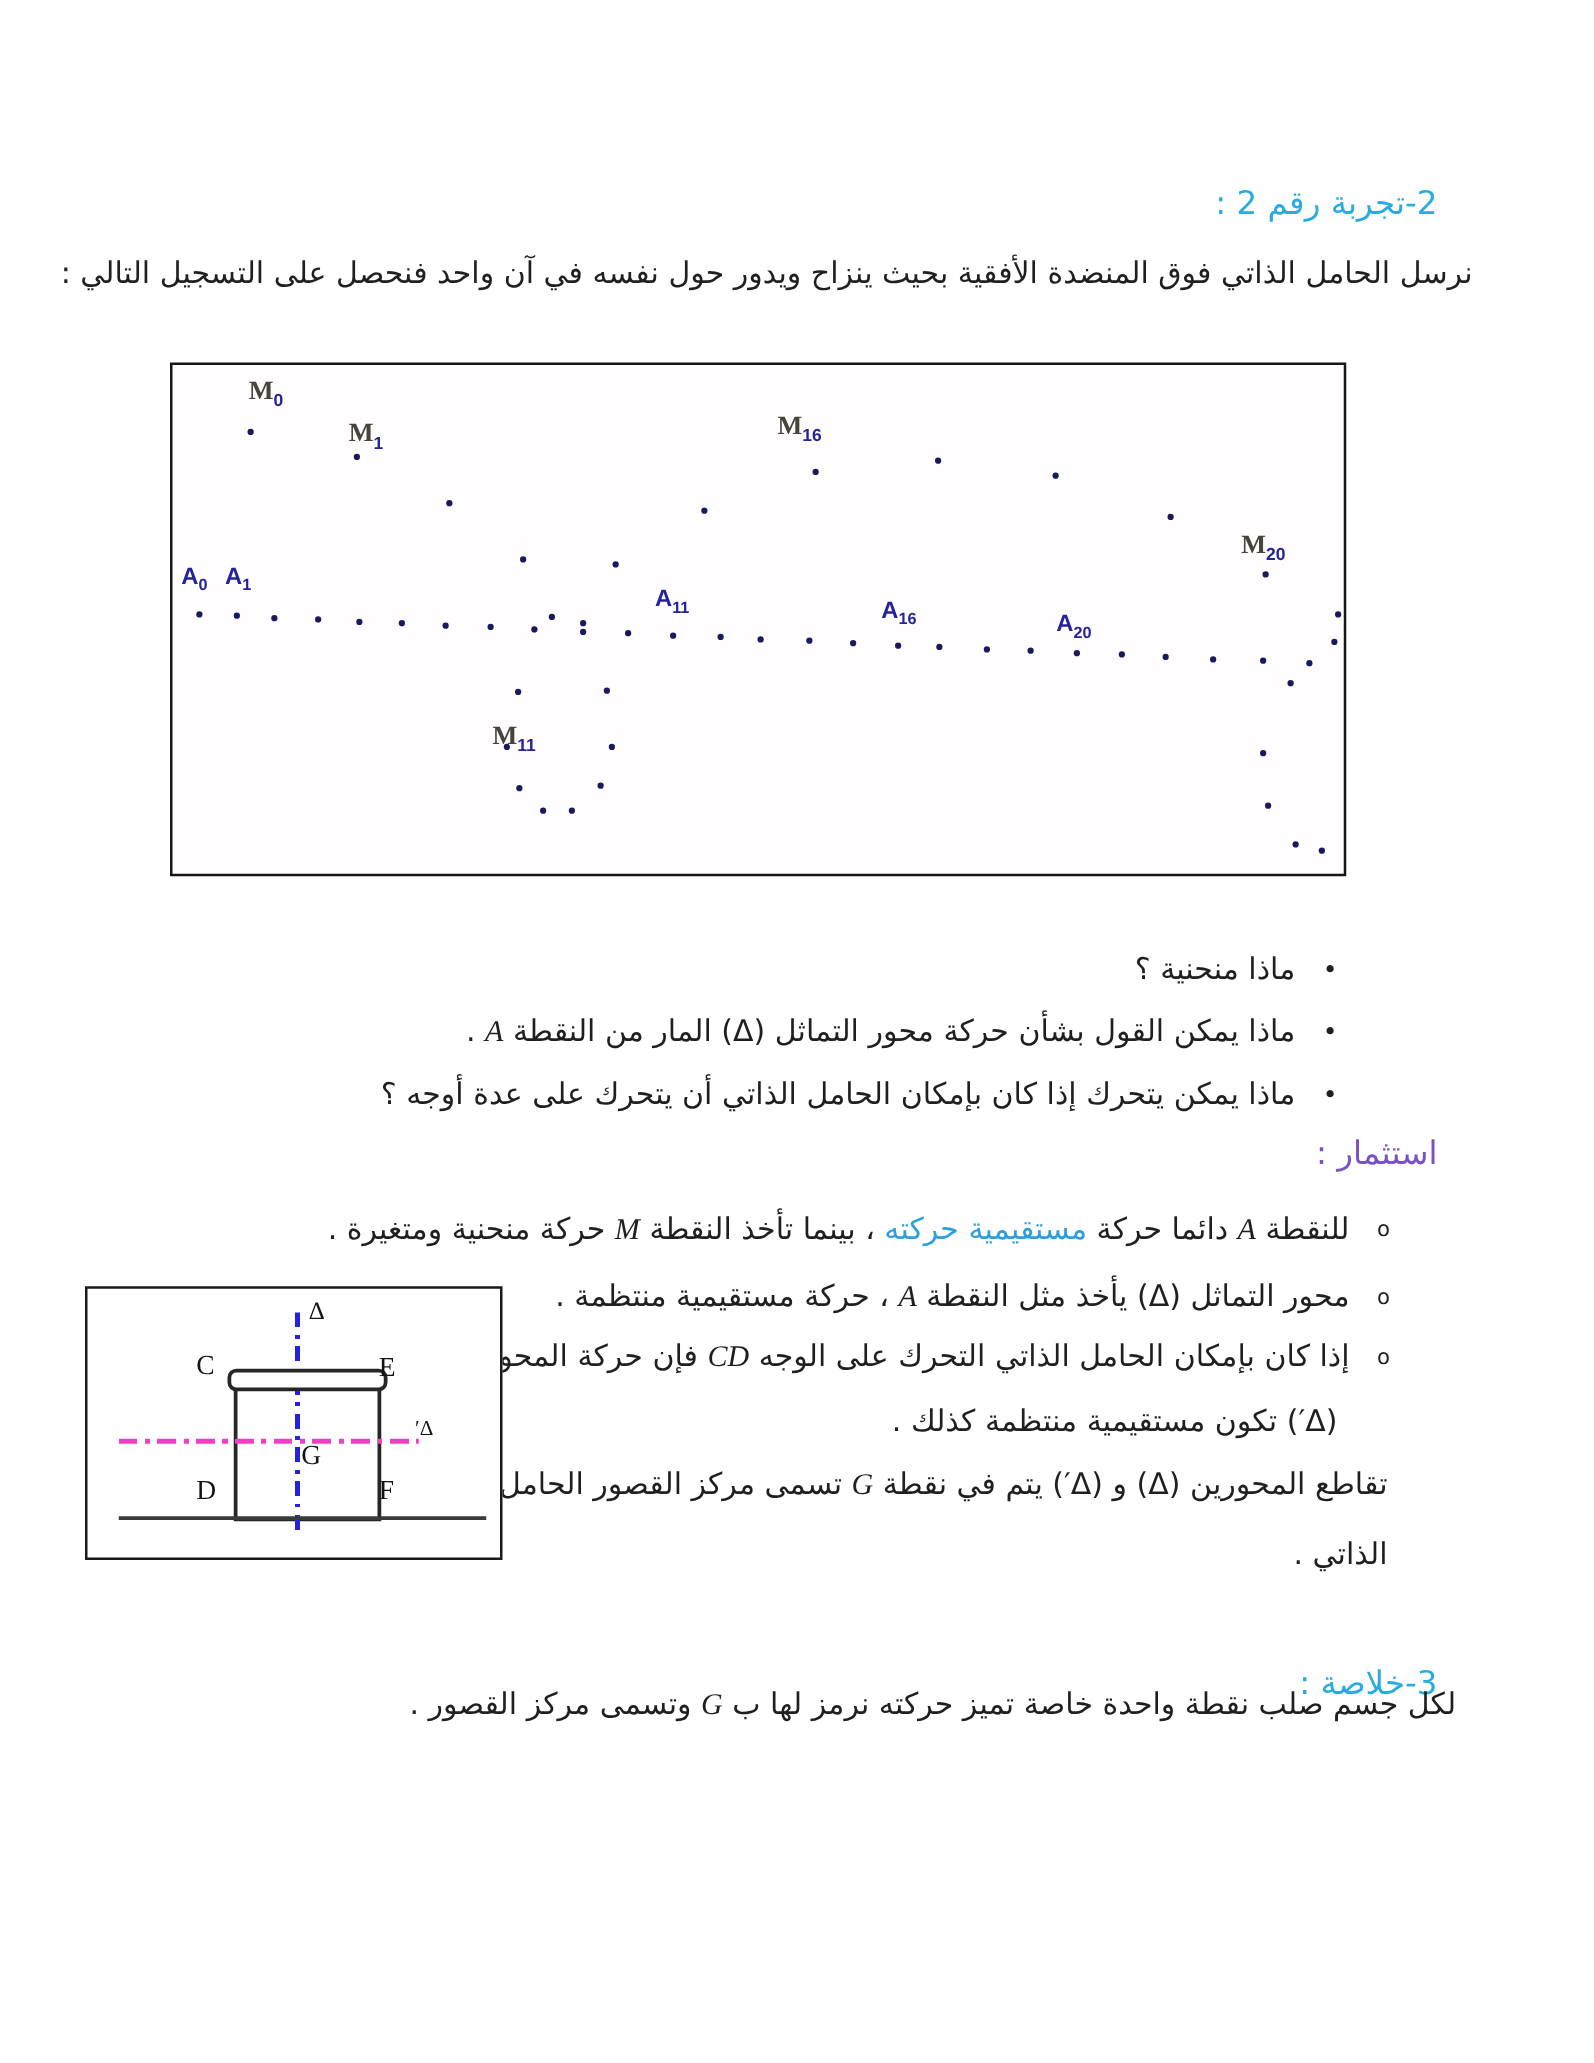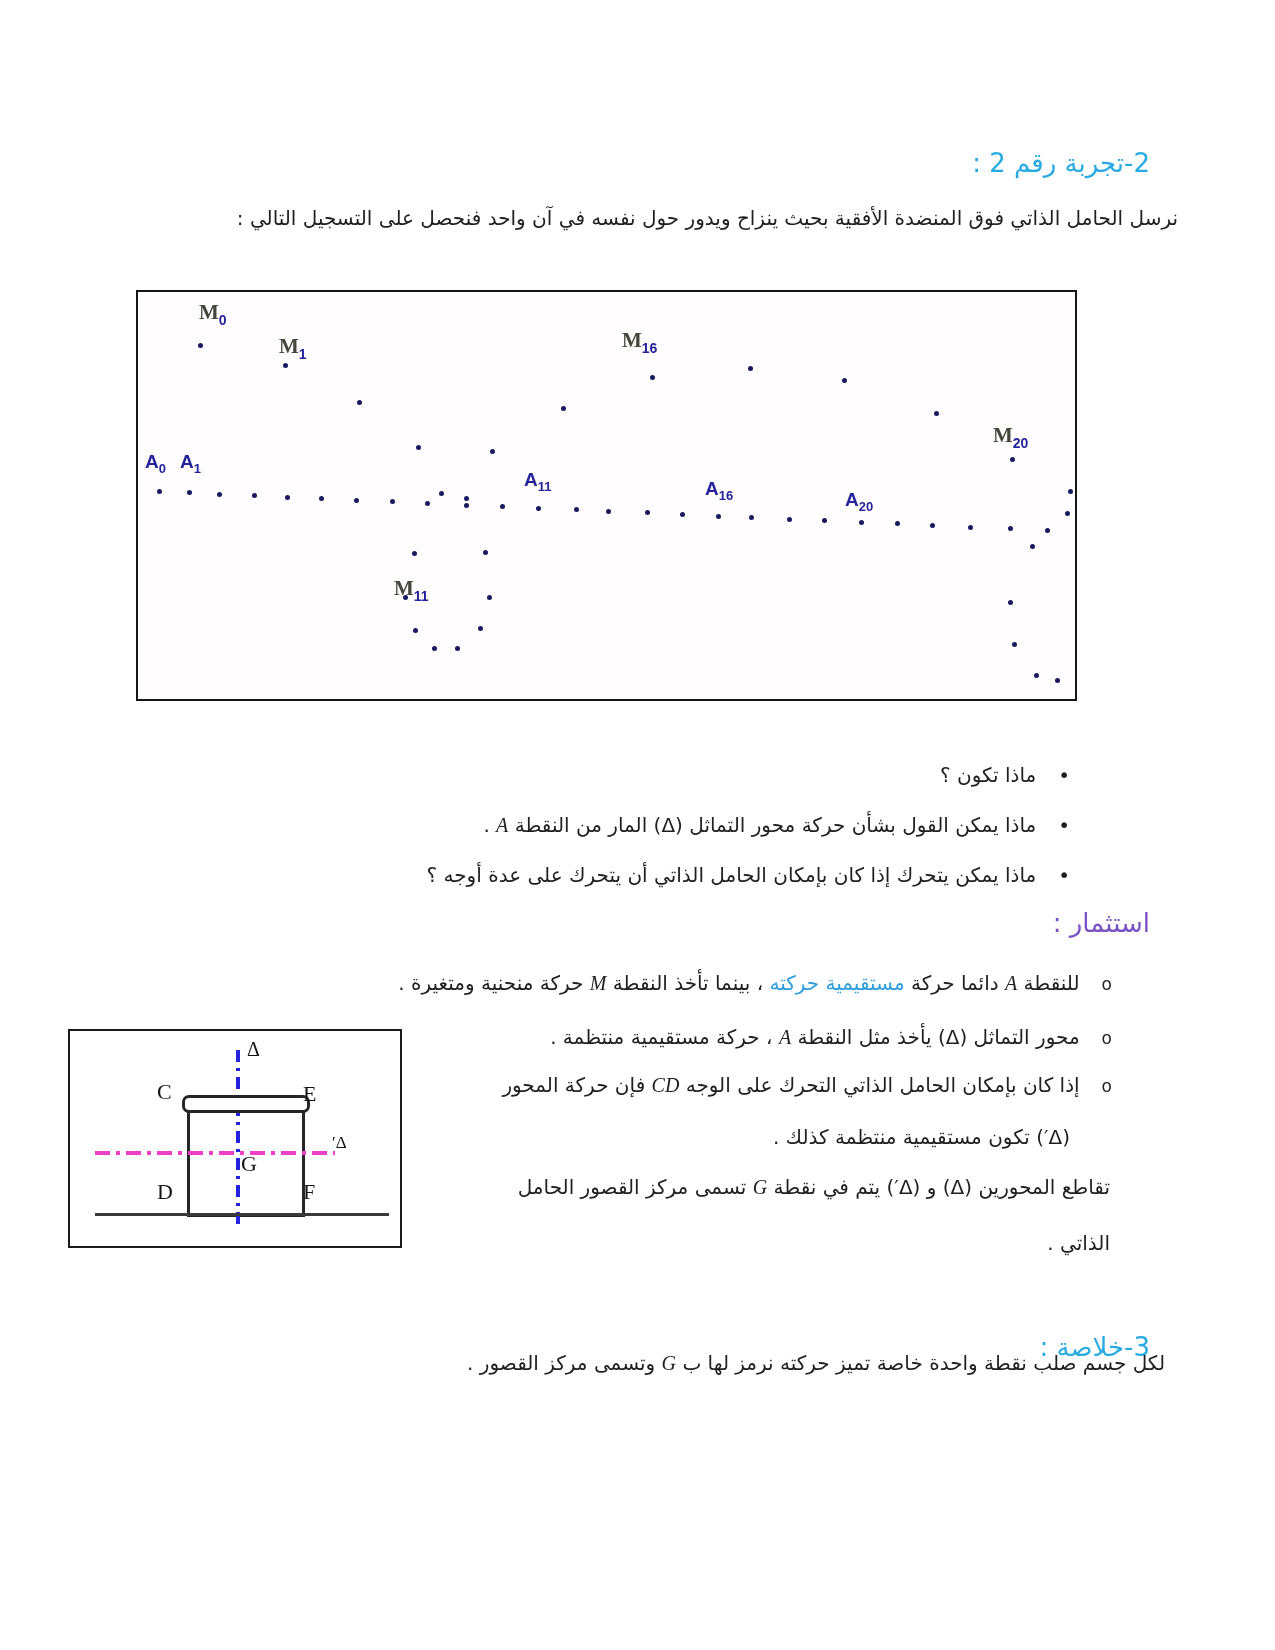--- a/index.html
+++ b/index.html
@@ -1,21 +1,21 @@
 <!DOCTYPE html>
 <html lang="ar" dir="rtl"><head>
 <meta charset="utf-8">
 <style>
   html,body{margin:0;padding:0;background:#ffffff;}
   .page{position:relative;width:1275px;height:1650px;background:#fff;overflow:hidden;
         font-family:"DejaVu Sans",sans-serif;color:#1f1f1f;direction:rtl;}
   .abs{position:absolute;}
   .h-cyan{color:#29ABE2;font-size:26px;font-weight:400;white-space:nowrap;}
   .h-purple{color:#7A52C5;font-size:26px;font-weight:400;white-space:nowrap;}
-  .body-line{font-size:20px;line-height:30px;white-space:nowrap;}
+  .body-line{font-size:24px;line-height:30px;white-space:nowrap;}
   .list-line{display:flex;flex-direction:row;align-items:flex-start;gap:22px;}
   .marker-disc{font-size:20px;line-height:30px;}
   .marker-circle{font-size:17px;line-height:28px;transform:translateY(2px);}
   .seg-math{font-family:"Liberation Serif","DejaVu Serif",serif;font-style:italic;font-weight:500;}
   .seg-blue{color:#2E9FDB;}
   
   .fig1{left:136px;top:290px;width:937px;height:407px;border:2px solid #161616;background:#fffdfd;}
   .dot{position:absolute;width:5px;height:5px;border-radius:50%;background:#191960;}
   .fig-label{position:absolute;white-space:nowrap;line-height:1;}
   .m-label{font-family:"Liberation Serif","DejaVu Serif",serif;color:#45453C;font-size:21px;font-weight:700;}
@@ -106,21 +106,21 @@
       <span class="fig-label m-label" style="left: 212px; top: 286px; margin-left: 44px;"><span>M</span><span class="sb">11</span></span>
       <span class="fig-label a-label" style="left: 7px; top: 160px;"><span>A</span><span class="sb">0</span></span>
       <span class="fig-label a-label" style="left: 42px; top: 160px;"><span>A</span><span class="sb">1</span></span>
       <span class="fig-label a-label" style="left: 386px; top: 178px;"><span>A</span><span class="sb">11</span></span>
       <span class="fig-label a-label" style="left: 567px; top: 187px;"><span>A</span><span class="sb">16</span></span>
       <span class="fig-label a-label" style="left: 707px; top: 198px;"><span>A</span><span class="sb">20</span></span>
     </div>
 
   <div class="abs list-line" style="top:760px;right:205px;">
     <span class="marker-disc">•</span>
-    <span class="body-line"><span>ماذا تكون ؟</span></span>
+    <span class="body-line"><span>ماذا منحنية ؟</span></span>
   </div>
   <div class="abs list-line" style="top:810px;right:205px;">
     <span class="marker-disc">•</span>
     <span class="body-line"><span>ماذا يمكن القول بشأن حركة محور التماثل (Δ) المار من النقطة </span><span class="seg-math">A</span><span> .</span></span>
   </div>
   <div class="abs list-line" style="top:860px;right:205px;">
     <span class="marker-disc">•</span>
     <span class="body-line"><span>ماذا يمكن يتحرك إذا كان بإمكان الحامل الذاتي أن يتحرك على عدة أوجه ؟</span></span>
   </div>
 

